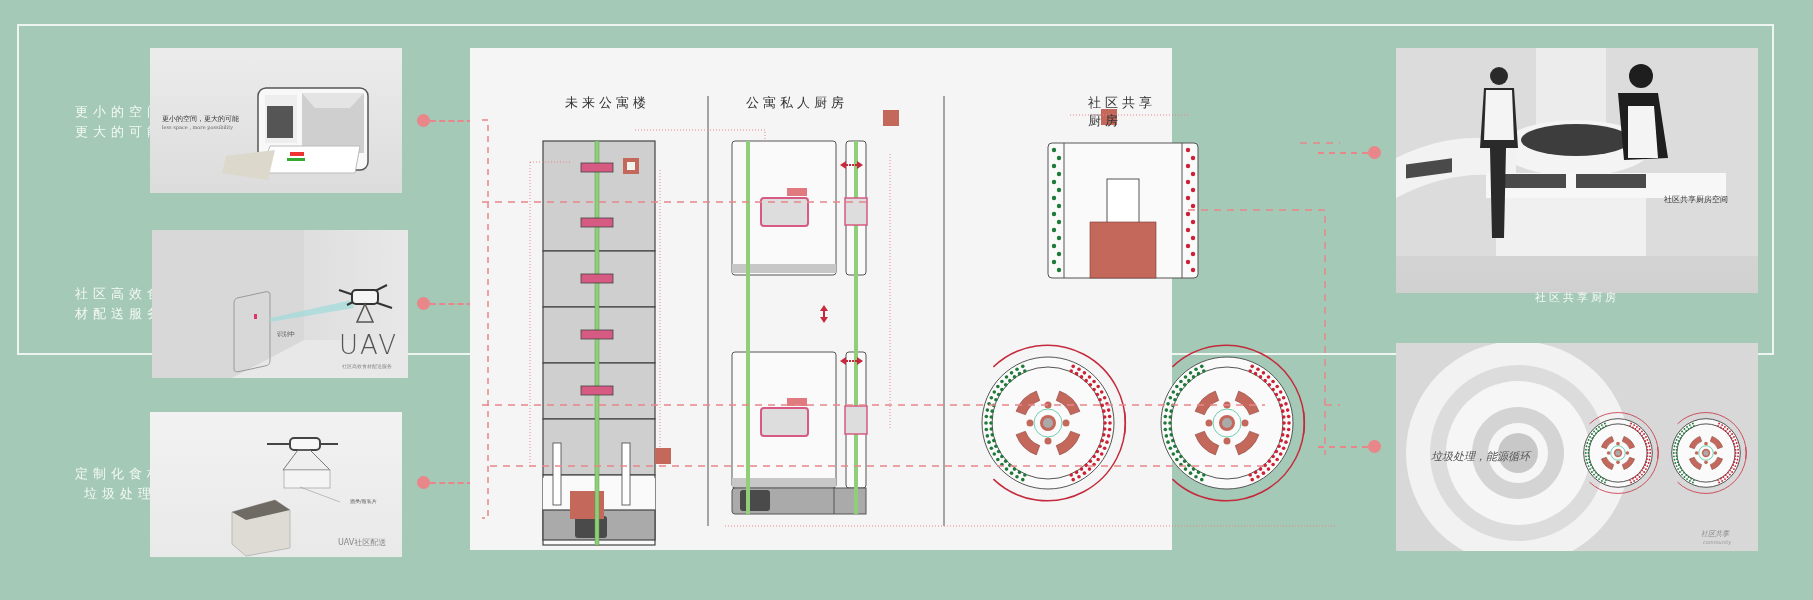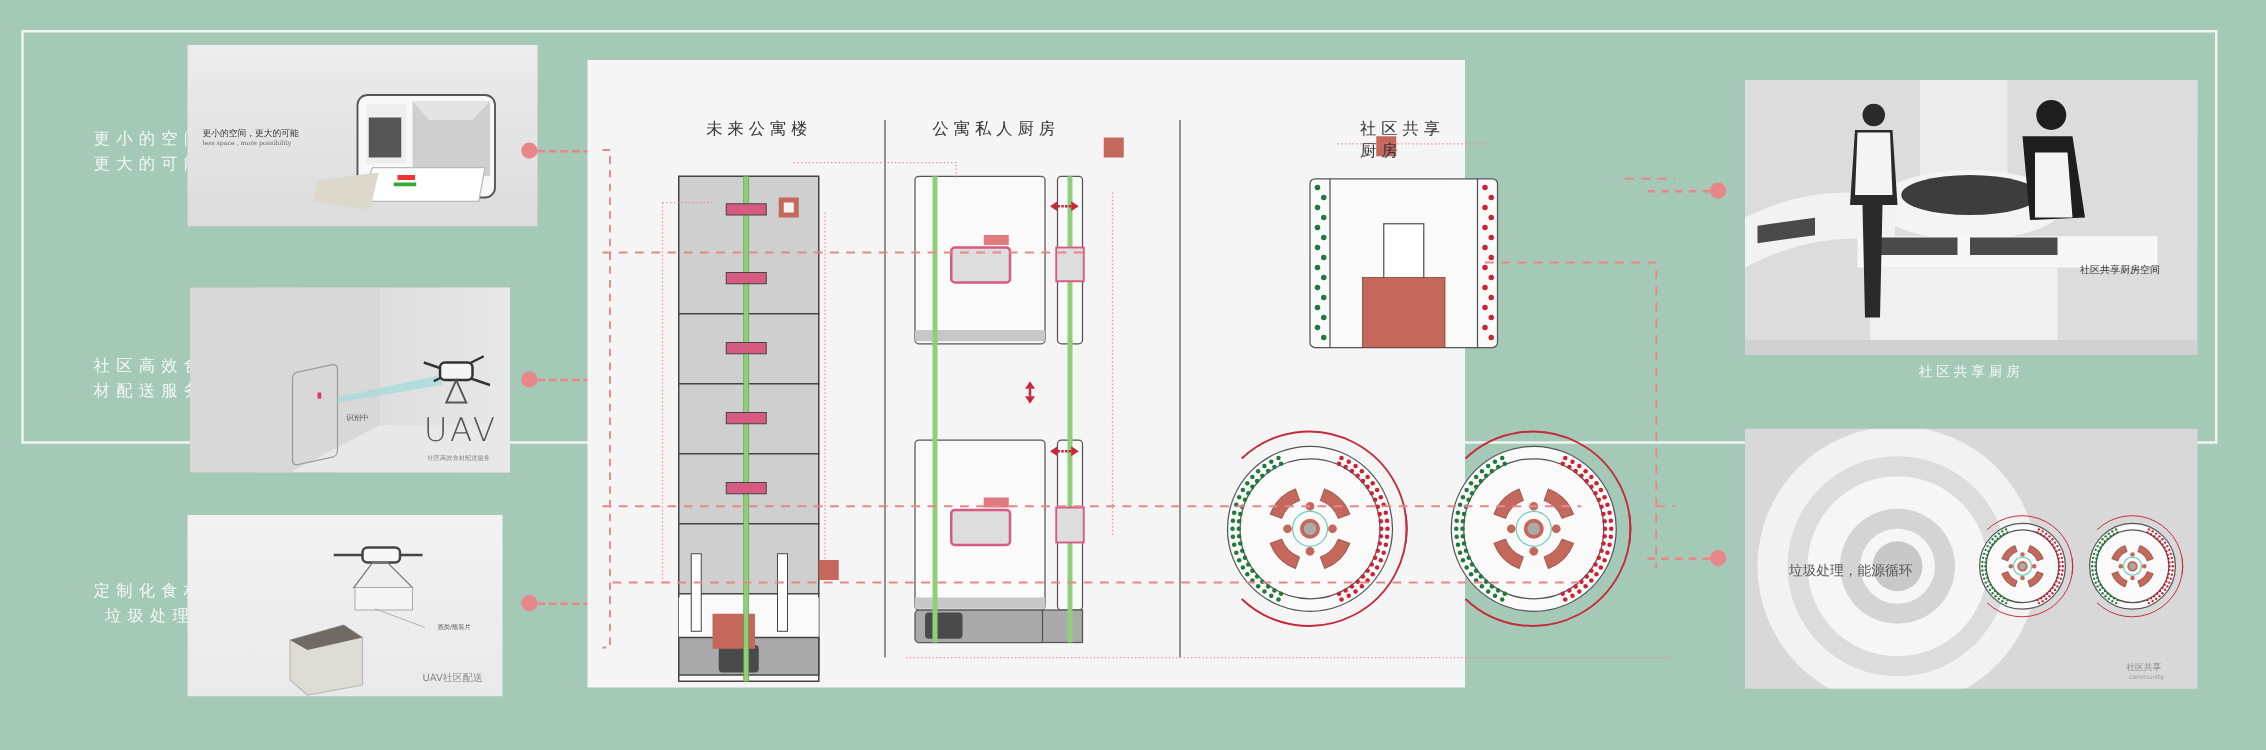--- a/index.html
+++ b/index.html
@@ -30,21 +30,21 @@
 </div>
 <div class="side-label" data-name="left-label-2" style="left:65px;top:284px;">
   <div data-name="left-label-2-line1">社区高效食</div>
   <div data-name="left-label-2-line2">材配送服务</div>
 </div>
 <div class="side-label" data-name="left-label-3" style="left:65px;top:464px;">
   <div data-name="left-label-3-line1">定制化食材</div>
   <div data-name="left-label-3-line2">垃圾处理</div>
 </div>
 
-<div class="photo" data-name="image-compact-kitchen" style="left:150px;top:36px;width:252px;height:145px;background:linear-gradient(180deg,#ececec,#dcdcdc);padding-left:28px;">
+<div class="photo" data-name="image-compact-kitchen" style="left:150px;top:48px;width:252px;height:145px;background:linear-gradient(180deg,#ececec,#dcdcdc);">
   <svg width="252" height="145" data-name="compact-kitchen-illustration">
     <rect x="108" y="40" width="110" height="82" rx="8" fill="#f8f8f8" stroke="#555" stroke-width="1.5"></rect>
     <rect x="115" y="47" width="32" height="48" fill="#eee"></rect>
     <rect x="117" y="58" width="26" height="32" fill="#555"></rect>
     <rect x="152" y="45" width="62" height="60" fill="#cfcfcf"></rect>
     <polygon points="152,45 214,45 200,60 165,60" fill="#e4e4e4"></polygon>
     <polygon points="120,98 210,98 205,125 110,125" fill="#fff" stroke="#bbb"></polygon>
     <polygon points="76,108 125,102 118,132 72,125" fill="#ddd8cc"></polygon>
     <rect x="140" y="104" width="14" height="4" fill="#e33"></rect>
     <rect x="137" y="110" width="18" height="3" fill="#3a3"></rect>
@@ -444,21 +444,21 @@
   <div data-name="section-title-apartment" style="position:absolute;left:95px;top:46px;font-size:13px;color:#333;letter-spacing:4px;">未来公寓楼</div>
   <div data-name="section-title-private-kitchen" style="position:absolute;left:276px;top:46px;font-size:13px;color:#333;letter-spacing:4px;text-align:right;">公寓私人厨房</div>
   <div data-name="section-title-shared-kitchen" style="position:absolute;left:618px;top:46px;font-size:13px;color:#333;letter-spacing:4px;">社区共享厨房</div>
 </div>
 
 <div class="dot" data-name="connector-dot-right-1" style="left:1368px;top:146px;"></div>
 <div class="dash-h" data-name="connector-dash-right-1" style="left:1318px;top:152px;width:50px;"></div>
 <div class="dot" data-name="connector-dot-right-2" style="left:1368px;top:440px;"></div>
 <div class="dash-h" data-name="connector-dash-right-2" style="left:1318px;top:446px;width:50px;"></div>
 
-<div class="photo" data-name="image-shared-kitchen-space" style="left:1396px;top:64px;width:362px;height:220px;background:linear-gradient(180deg,#e6e6e6,#d0d0d0);">
+<div class="photo" data-name="image-shared-kitchen-space" style="left:1396px;top:48px;width:362px;height:245px;background:linear-gradient(180deg,#e6e6e6,#d0d0d0);">
   <svg width="362" height="208" data-name="shared-kitchen-scene">
     <rect x="0" y="0" width="362" height="208" fill="#dcdcdc"></rect>
     <rect x="140" y="0" width="70" height="110" fill="#ececec"></rect>
     <ellipse cx="180" cy="100" rx="75" ry="28" fill="#f4f4f4"></ellipse>
     <ellipse cx="180" cy="92" rx="55" ry="16" fill="#3d3d3d"></ellipse>
     <path d="M0,110 Q60,80 120,95 L120,130 Q60,118 0,150Z" fill="#f2f2f2"></path>
     <rect x="10" y="118" width="46" height="14" fill="#4a4a4a" transform="skewY(-8)"></rect>
     <path d="M90,125 H330 V150 H90Z" fill="#f7f7f7"></path>
     <rect x="100" y="126" width="70" height="14" fill="#4a4a4a"></rect>
     <rect x="180" y="126" width="70" height="14" fill="#4a4a4a"></rect>
@@ -472,21 +472,21 @@
       <circle cx="245" cy="28" r="12"></circle>
       <path d="M222,45 H262 L272,110 L228,112Z"></path>
       <path d="M232,58 H258 L262,110 H232Z" fill="#f4f4f4"></path>
     </g>
   </svg>
   <div class="overlay-text" data-name="shared-kitchen-space-caption" style="left:268px;top:146px;font-size:8px;color:#333;">社区共享厨房空间</div>
 </div>
 
 <div class="side-label" data-name="right-label-shared-kitchen" style="left:1522px;top:288px;width:110px;font-size:11px;letter-spacing:3px;">社区共享厨房</div>
 
-<div class="photo" data-name="image-waste-energy-cycle" style="left:1396px;top:343px;width:362px;height:208px;background:#d8d8d8;">
+<div class="photo" data-name="image-waste-energy-cycle" style="left:1396px;top:343px;width:362px;height:208px;background:#d8d8d8;font-style:italic;">
   <svg width="362" height="208" data-name="waste-cycle-illustration">
     <circle cx="122" cy="110" r="112" fill="#f2f2f2"></circle>
     <circle cx="122" cy="110" r="88" fill="#dcdcdc"></circle>
     <circle cx="122" cy="110" r="72" fill="#f6f6f6"></circle>
     <circle cx="122" cy="110" r="46" fill="#d4d4d4"></circle>
     <circle cx="122" cy="110" r="30" fill="#f6f6f6"></circle>
     <circle cx="122" cy="110" r="20" fill="#c8c8c8"></circle>
     <g id="mini-circles" data-name="mini-circular-kitchens">
         <circle cx="222" cy="110" r="34.32" fill="#fafafa" stroke="#555" stroke-width="1" data-name="outer-ring"></circle>
         <circle cx="222" cy="110" r="29.12" fill="#fafafa" stroke="#555" stroke-width="1" data-name="inner-ring"></circle>

